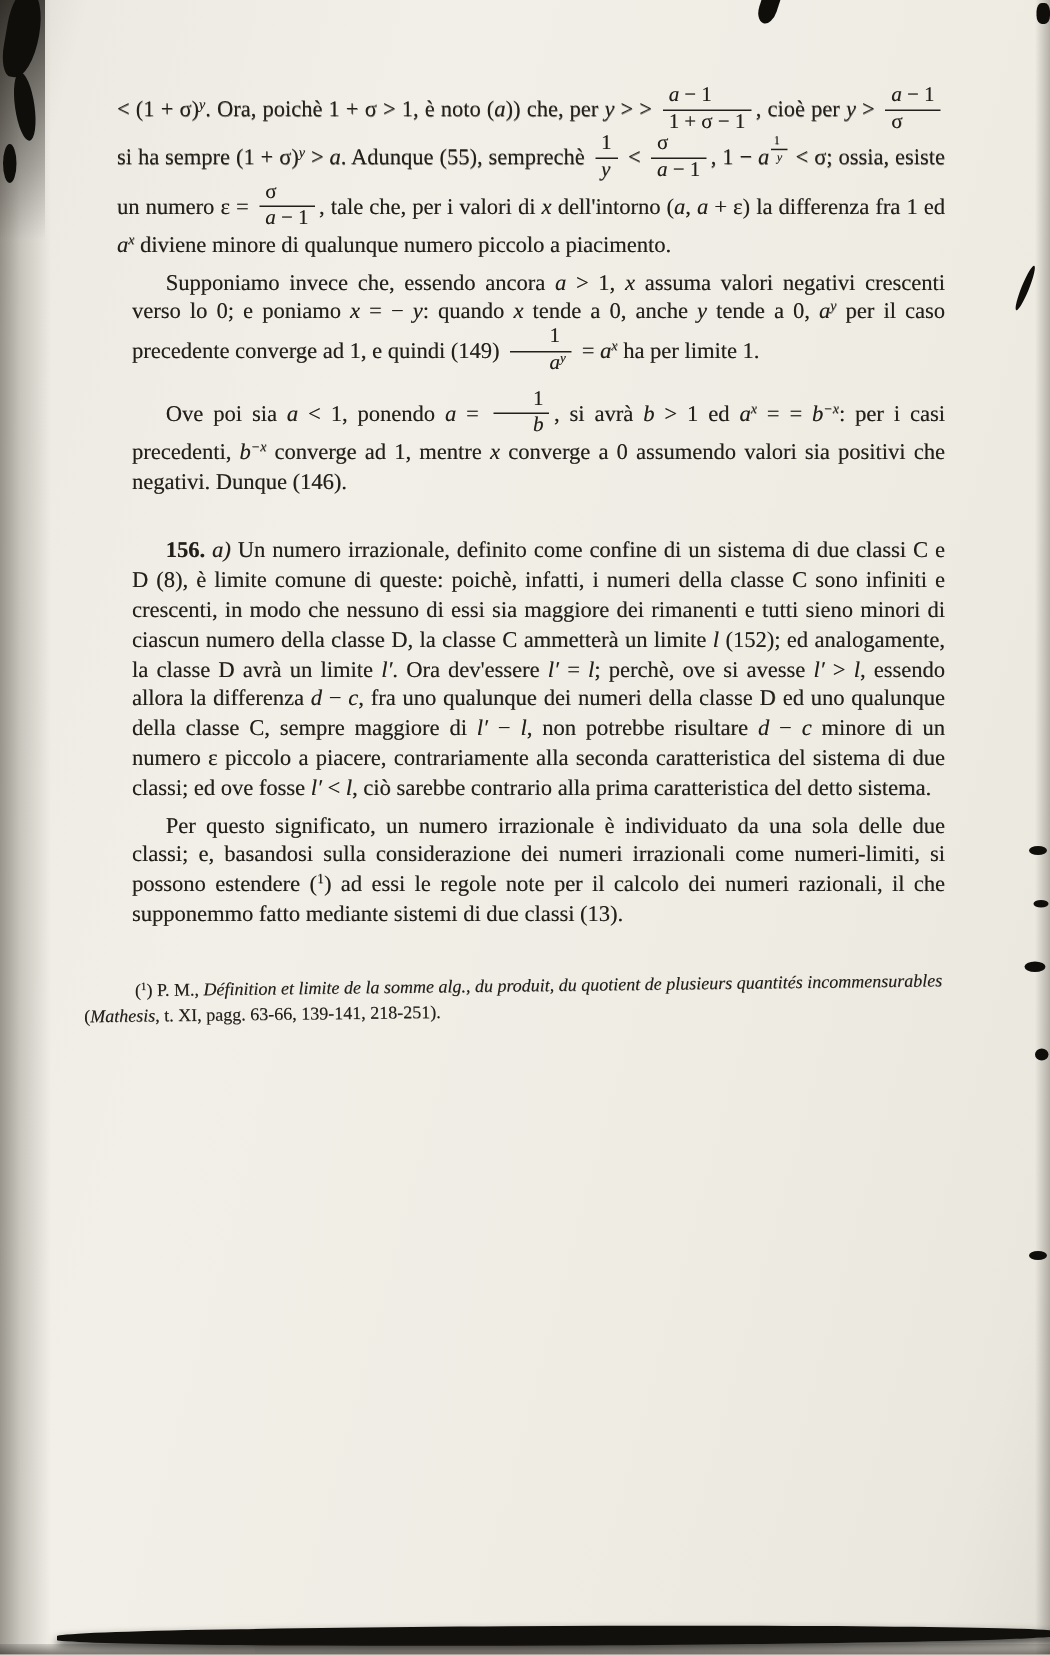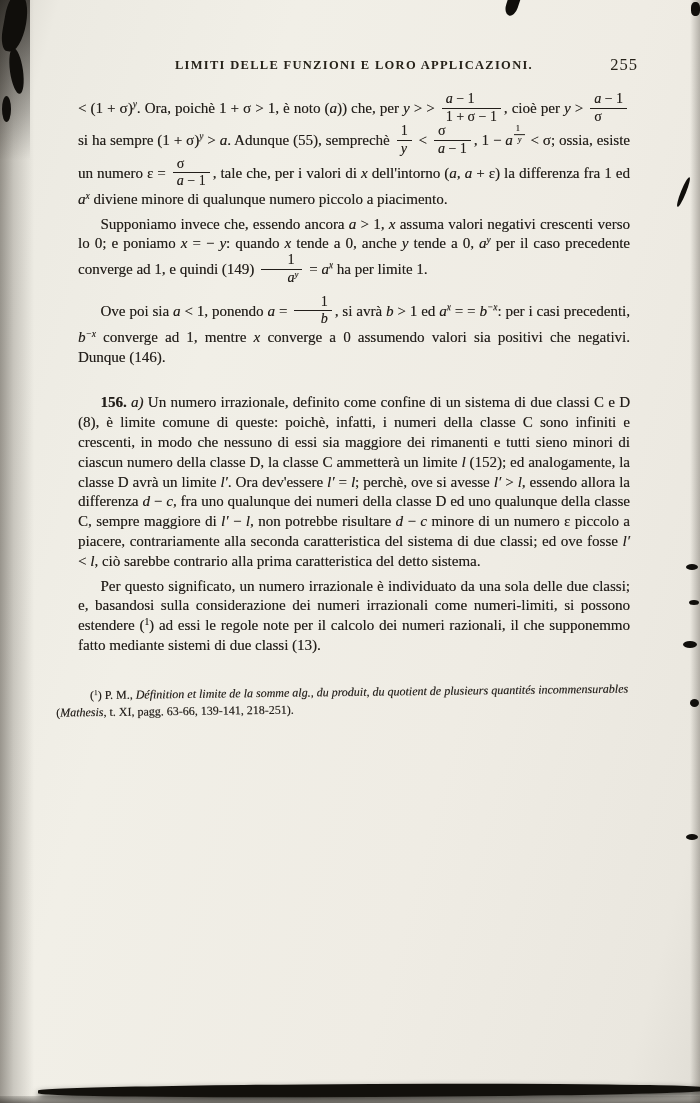--- a/index.html
+++ b/index.html
@@ -27,21 +27,21 @@
   .mark-r6{left:686px;top:834px;width:12px;height:6px;border-radius:50%;}
   .bottom-edge{position:absolute;left:38px;right:-6px;bottom:6px;height:13px;border-radius:50%/40%;
     background:#12100c;box-shadow:0 3px 6px rgba(18,16,12,0.8);transform:rotate(-0.25deg);}
   .bottom-fade{position:absolute;left:0;right:0;bottom:0;height:7px;
     background:linear-gradient(180deg,rgba(30,27,22,0.15),rgba(30,27,22,0.55));}
   .content{position:relative;padding:58px 70px 0 78px;}
   .header{position:relative;font-size:12.5px;font-weight:bold;letter-spacing:1.3px;text-align:center;margin-bottom:20px;color:#262219;}
   .pagenum{position:absolute;right:-8px;top:-3px;font-size:16.5px;letter-spacing:1px;font-weight:normal;}
   .body{font-size:15px;line-height:1.32;text-align:justify;text-shadow:0.2px 0.2px 0.3px rgba(40,34,28,0.55);}
   p.para{margin:0 0 2px;}
-  p.para.indent{text-indent:1.5em;}
+  p.para.indent{text-indent:1.5em;margin-left:10px;}
   p[data-paragraph="1"]{margin-top:5px;}
   p[data-paragraph="2"]{margin-top:9px;}
   p[data-paragraph="3"]{margin-top:26px;}
   p[data-paragraph="4"]{margin-top:5px;}
   .it{font-style:italic;}
   .bd{font-weight:bold;font-family:Liberation Serif, serif;}
   sup.expo{font-size:0.62em;line-height:0;vertical-align:0.55em;}
   sup.expo.it{font-style:italic;}
   sup.expo.up{font-style:normal;}
   .frac{display:inline-block;vertical-align:middle;text-align:left;margin:0 3px;line-height:1.05;transform:translateY(-1px);font-size:0.93em;font-family:Liberation Serif, serif;}
@@ -66,24 +66,20 @@
   <div class="artifact hook-top"></div>
   <div class="artifact corner-tr"></div>
   <div class="artifact mark-r1"></div>
   <div class="artifact mark-r2"></div>
   <div class="artifact mark-r3"></div>
   <div class="artifact mark-r4"></div>
   <div class="artifact mark-r5"></div>
   <div class="artifact mark-r6"></div>
 
   <div class="content">
-    <div class="header">
-      <span class="htitle">LIMITI DELLE FUNZIONI E LORO APPLICAZIONI.</span>
-      <span class="pagenum">255</span>
-    </div>
     <div class="body">
       <p class="para" data-paragraph="0">&lt; (1 + σ)<sup class="expo it">y</sup>. Ora, poichè 1 + σ &gt; 1, è noto (<span class="it">a</span>)) che, per <span class="it">y</span> &gt; &gt; <span class="frac"><span class="num"><span class="it">a</span> − 1</span><span class="den">1 + σ − 1</span></span>, cioè per <span class="it">y</span> &gt; <span class="frac"><span class="num"><span class="it">a</span> − 1</span><span class="den">σ</span></span> si ha sempre (1 + σ)<sup class="expo it">y</sup> &gt; <span class="it">a</span>. Adunque (55), semprechè <span class="frac"><span class="num">1</span><span class="den"><span class="it">y</span></span></span> &lt; <span class="frac"><span class="num">σ</span><span class="den"><span class="it">a</span> − 1</span></span>, 1 − <span class="it">a</span><sup class="expo"><span class="frac"><span class="num">1</span><span class="den"><span class="it">y</span></span></span></sup> &lt; σ; ossia, esiste un numero ε = <span class="frac"><span class="num">σ</span><span class="den"><span class="it">a</span> − 1</span></span>, tale che, per i valori di <span class="it">x</span> dell'intorno (<span class="it">a</span>, <span class="it">a</span> + ε) la differenza fra 1 ed <span class="it">a</span><sup class="expo it">x</sup> diviene minore di qualunque numero piccolo a piacimento.</p>
       <p class="para indent" data-paragraph="1">Supponiamo invece che, essendo ancora <span class="it">a</span> &gt; 1, <span class="it">x</span> assuma valori negativi crescenti verso lo 0; e poniamo <span class="it">x</span> = − <span class="it">y</span>: quando <span class="it">x</span> tende a 0, anche <span class="it">y</span> tende a 0, <span class="it">a</span><sup class="expo it">y</sup> per il caso precedente converge ad 1, e quindi (149) <span class="frac"><span class="num">1</span><span class="den"><span class="it">a</span><sup class="expo it">y</sup></span></span> = <span class="it">a</span><sup class="expo it">x</sup> ha per limite 1.</p>
       <p class="para indent" data-paragraph="2">Ove poi sia <span class="it">a</span> &lt; 1, ponendo <span class="it">a</span> = <span class="frac"><span class="num">1</span><span class="den"><span class="it">b</span></span></span>, si avrà <span class="it">b</span> &gt; 1 ed <span class="it">a</span><sup class="expo it">x</sup> = = <span class="it">b</span><sup class="expo it">−x</sup>: per i casi precedenti, <span class="it">b</span><sup class="expo it">−x</sup> converge ad 1, mentre <span class="it">x</span> converge a 0 assumendo valori sia positivi che negativi. Dunque (146).</p>
       <p class="para indent" data-paragraph="3"><span class="bd">156.</span> <span class="it">a)</span> Un numero irrazionale, definito come confine di un sistema di due classi C e D (8), è limite comune di queste: poichè, infatti, i numeri della classe C sono infiniti e crescenti, in modo che nessuno di essi sia maggiore dei rimanenti e tutti sieno minori di ciascun numero della classe D, la classe C ammetterà un limite <span class="it">l</span> (152); ed analogamente, la classe D avrà un limite <span class="it">l′</span>. Ora dev'essere <span class="it">l′</span> = <span class="it">l</span>; perchè, ove si avesse <span class="it">l′</span> &gt; <span class="it">l</span>, essendo allora la differenza <span class="it">d</span> − <span class="it">c</span>, fra uno qualunque dei numeri della classe D ed uno qualunque della classe C, sempre maggiore di <span class="it">l′</span> − <span class="it">l</span>, non potrebbe risultare <span class="it">d</span> − <span class="it">c</span> minore di un numero ε piccolo a piacere, contrariamente alla seconda caratteristica del sistema di due classi; ed ove fosse <span class="it">l′</span> &lt; <span class="it">l</span>, ciò sarebbe contrario alla prima caratteristica del detto sistema.</p>
       <p class="para indent" data-paragraph="4">Per questo significato, un numero irrazionale è individuato da una sola delle due classi; e, basandosi sulla considerazione dei numeri irrazionali come numeri-limiti, si possono estendere (<sup class="expo up">1</sup>) ad essi le regole note per il calcolo dei numeri razionali, il che supponemmo fatto mediante sistemi di due classi (13).</p>
       <p class="footnote">(<sup class="expo up">1</sup>) P. M., <span class="it">Définition et limite de la somme alg., du produit, du quotient de plusieurs quantités incommensurables</span> (<span class="it">Mathesis</span>, t. XI, pagg. 63-66, 139-141, 218-251).</p>
     </div>
   </div>
 

